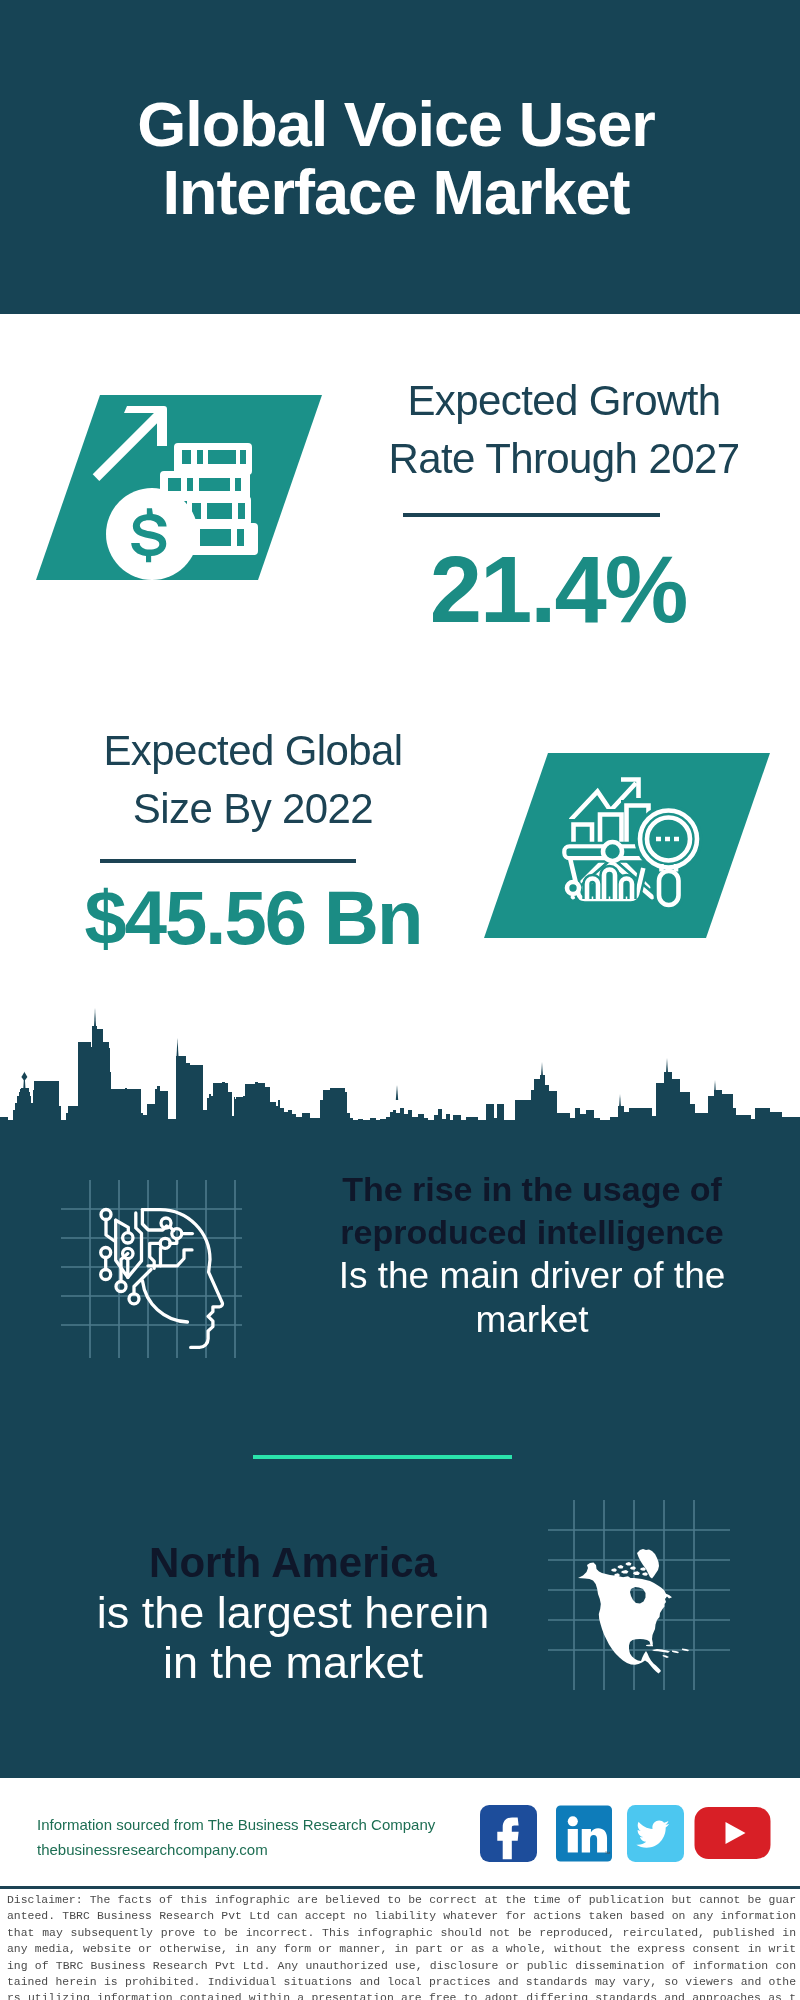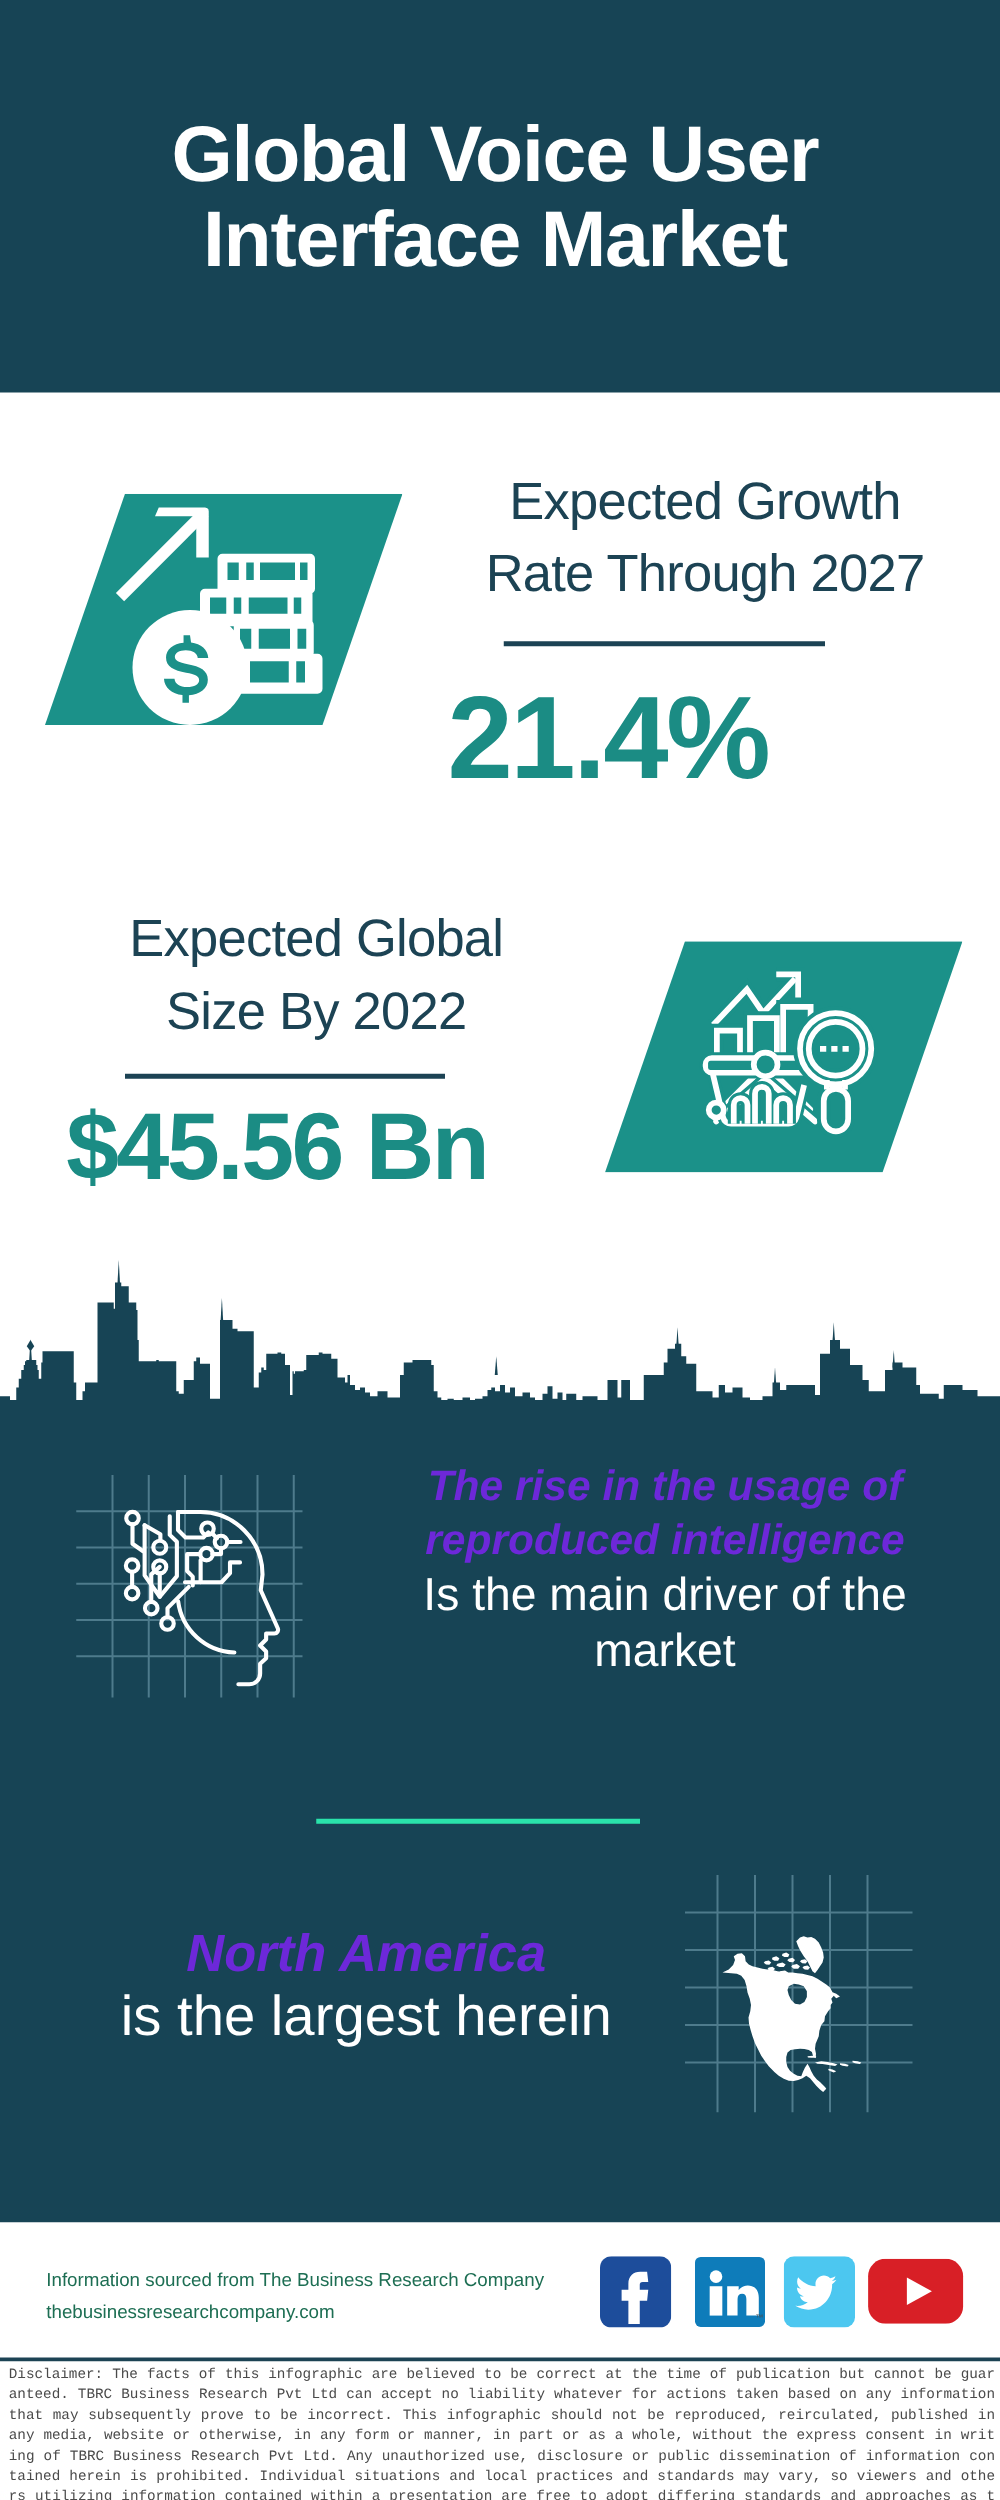--- a/index.html
+++ b/index.html
@@ -10,34 +10,34 @@
   
   .hdr { position:absolute; left:0; top:0; width:800px; height:314px; background:#174455; }
   .hdr h1 { position:absolute; left:0; top:90px; width:776px; text-align:center; padding-left:16px;
             color:#fff; font-size:63px; font-weight:bold; line-height:68px; letter-spacing:-1px; }
 
   
   .stat-title { position:absolute; color:#1c4354; font-weight:normal; font-size:42px;
                 line-height:58px; text-align:center; letter-spacing:-0.6px; }
   .rule { position:absolute; background:#1c4354; height:4px; }
   .stat-value { position:absolute; color:#1b8c84; font-weight:bold; font-size:94px;
-                white-space:nowrap; line-height:94px; letter-spacing:-2px; }
+                white-space:nowrap; line-height:94px; text-align:center; letter-spacing:-2px; }
 
   
   .tile { position:absolute; background:#1b9189; }
   .tile svg { position:absolute; }
 
   
   .band { position:absolute; left:0; top:1120px; width:800px; height:658px; background:#174455; }
   .skyline { position:absolute; left:0; top:1010px; width:800px; height:115px; display:block; }
 
   
   .ins-text { position:absolute; text-align:center; color:#ffffff;
               font-size:31px; line-height:42px; }
-  .ins-hl { color:#6d28d9; font-weight:bold;font-style:italic; }
+  .ins-hl { color:#0f172a; font-weight:bold; }
   .ins-body { font-size:37px; }
   .ins-body2 { font-size:45px; }
   .green-rule { position:absolute; background:#2ae3ab; height:4px; }
 
   
   .foot { position:absolute; left:0; top:1778px; width:800px; height:222px; background:#ffffff; }
   .src { position:absolute; color:#1d6e53; font-size:15px; line-height:25px; }
   .sep { position:absolute; left:0; width:800px; height:3px; background:#1c4354; }
   .disc { position:absolute; color:#4a4a4a; font-size:11.45px; line-height:16.4px;
           text-align:justify; word-break:break-all;font-family:Liberation Mono, monospace; }
@@ -216,20 +216,21 @@
     <span class="ins-hl">reproduced intelligence</span><br>
     <span class="ins-body">Is the main driver of the</span><br>
     <span class="ins-body">market</span>
   </div>
 
   <div class="green-rule" style="left:253px; top:1455px; width:259px;"></div>
 
   <div class="ins-text" style="left:53px; top:1538px; width:480px; font-size:42px; line-height:49.5px; white-space:nowrap;">
     <span class="ins-hl">North America</span><br>
     <span class="ins-body2">is the largest herein</span><br>
+    <span class="ins-body2">in the market</span>
   </div>
 
   <svg style="position:absolute; left:545px; top:1500px;" width="190" height="190" viewBox="545 1500 190 190">
     <g stroke="#4e7b8c" stroke-width="1.6" fill="none">
       <path d="M574,1500 V1690 M604,1500 V1690 M634,1500 V1690 M664,1500 V1690 M694,1500 V1690"></path>
       <path d="M548,1530 H730 M548,1560 H730 M548,1590 H730 M548,1620 H730 M548,1650 H730"></path>
     </g>
     <g fill="#ffffff">
       <path d="M578,1578 L583,1575.5 L586.5,1572 L588,1568 L587,1565 L590,1563 L593.5,1562.5 L596,1565 L596.5,1569 L599,1571.5 L602,1573 L606,1574 L610,1575 L614,1575.5 L618,1576 L622,1577 L626,1577.5 L630,1578 L634,1578 L638,1578.5 L642,1579 L646,1580 L650,1581 L654,1583 L658,1585.5 L661,1587.5 L664,1590 L666,1593.8 L669,1595 L672,1597.2 L669,1598.5 L667,1596.5 L665,1599 L666,1602 L664.5,1604 L664.5,1606.5 L662.5,1609 L660,1613 L659.5,1617 L657,1620 L655.5,1624.5 L655,1629 L653.5,1632.5 L652.5,1635 L652,1639 L652.8,1643 L652.5,1646.5 L650.5,1645 L649.5,1641.5 L647,1640 L643.5,1639.2 L640,1639 L636,1639.3 L632.5,1640 L630,1642 L629,1645.5 L629,1649.5 L630,1653.5 L632,1656.5 L635,1659 L638,1660.5 L641,1661 L642.3,1657.5 L644,1654 L646,1651 L647.5,1653.5 L649,1657 L651,1660.5 L653.5,1663.5 L656,1665.5 L658,1667.5 L660,1669.5 L661,1671 L658.5,1673.5 L656,1671.5 L653,1668.5 L650.5,1665.5 L648,1662.5 L645,1660.5 L642,1662.5 L638.5,1664 L635,1664.8 L631,1664.5 L627,1663 L623,1660.5 L619.5,1657.5 L615,1653 L612,1649 L609,1644.5 L606.5,1639.5 L604,1634.5 L602,1629 L600.5,1624 L599.2,1619 L598.8,1614 L600.2,1609 L600.8,1604 L599.8,1599 L598,1594 L597.2,1589 L595.7,1584 L593,1580.5 L589.5,1579 L585,1578.5 Z M631,1589 L635,1587 L639,1587.5 L643,1589 L645.5,1593 L645.5,1597.5 L643.5,1601.5 L640,1603.5 L636,1603 L633,1600 L631,1596 L630,1592 Z" fill-rule="evenodd"></path>
       <path d="M608,1635 L610,1638.5 L612,1642.5 L614,1646.5 L616,1650 L618.5,1653.5 L617,1654.5 L614.5,1651 L612.5,1647 L610.5,1643 L608.5,1639 L606.8,1635.6 Z"></path>

